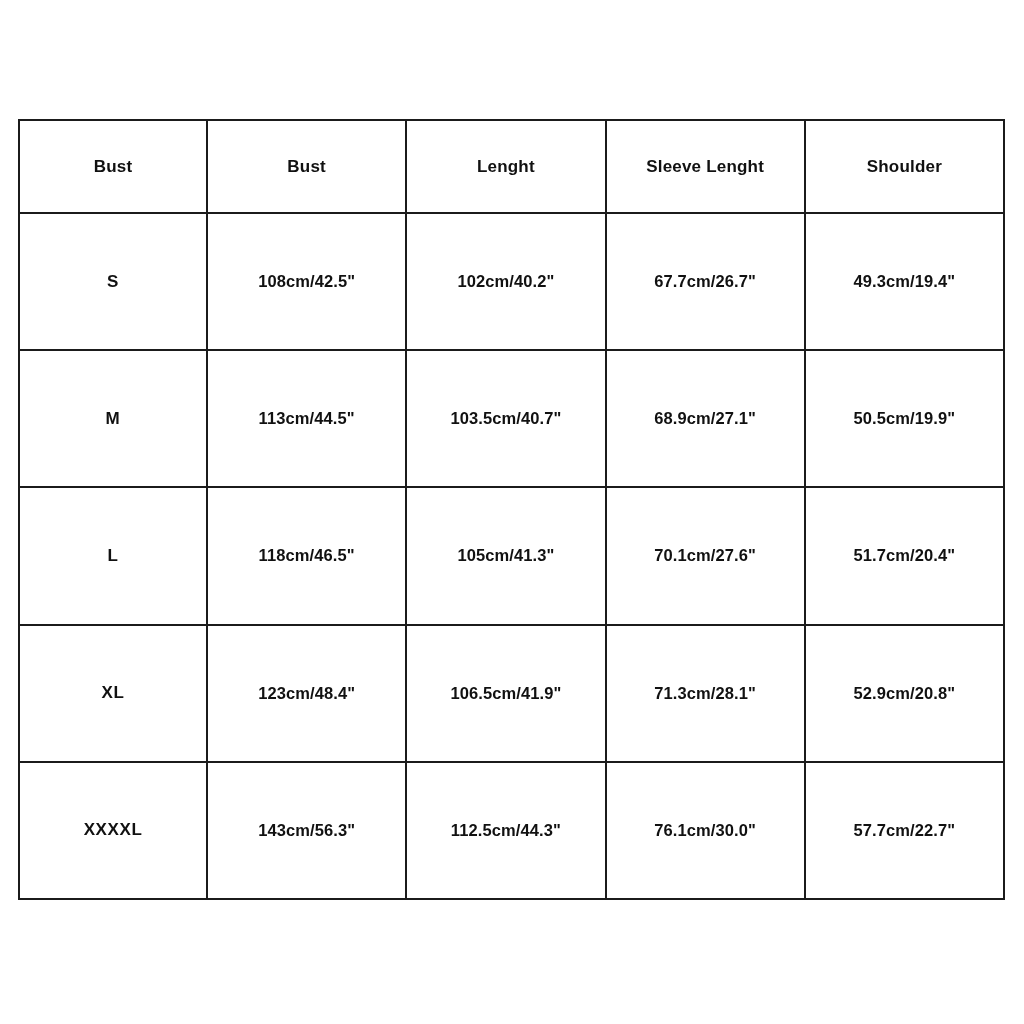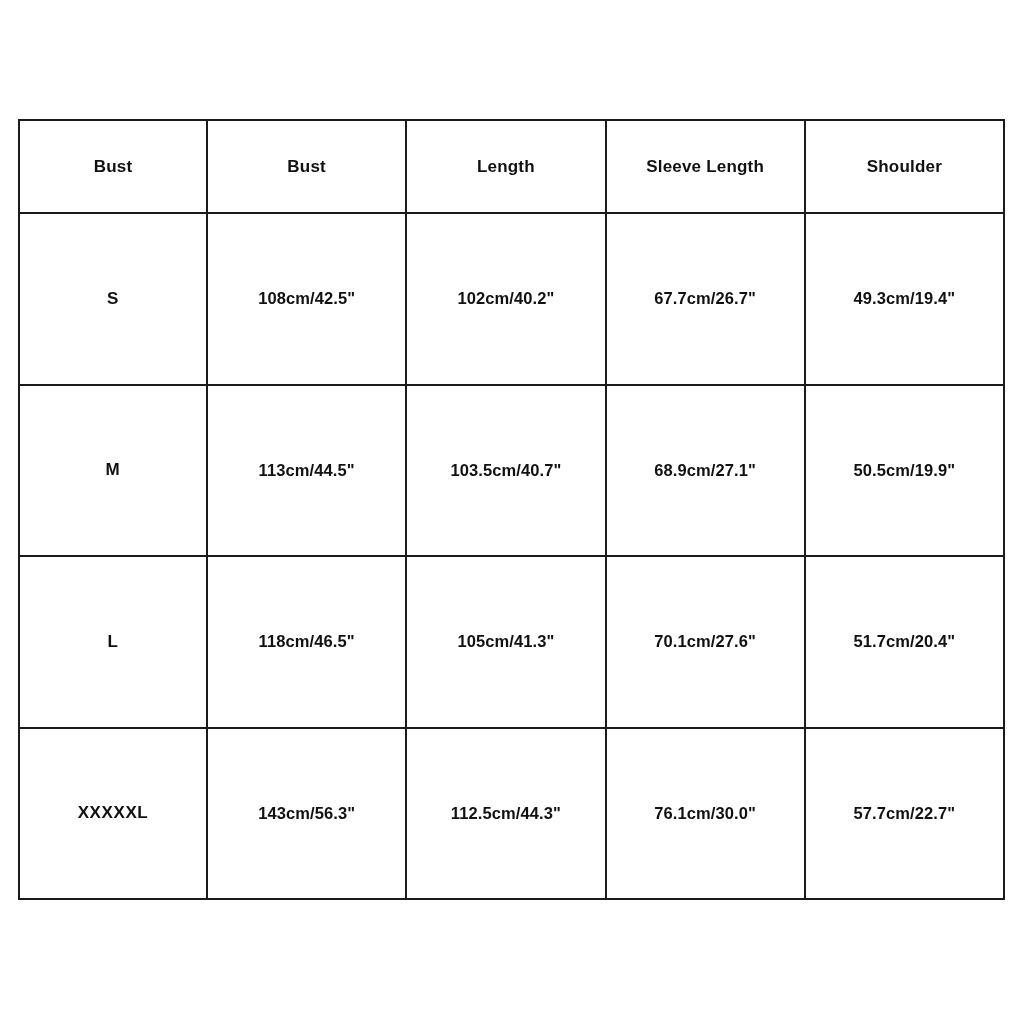--- a/index.html
+++ b/index.html
@@ -79,22 +79,22 @@
         <col class="col-size">
         <col class="col-data">
         <col class="col-data">
         <col class="col-data">
         <col class="col-data">
       </colgroup>
       <thead>
         <tr>
           <th>Bust</th>
           <th>Bust</th>
-          <th>Length</th>
-          <th>Sleeve Length</th>
+          <th>Lenght</th>
+          <th>Sleeve Lenght</th>
           <th>Shoulder</th>
         </tr>
       </thead>
       <tbody>
         <tr>
           <td class="cell-size">S</td>
           <td>108cm/42.5"</td>
           <td>102cm/40.2"</td>
           <td>67.7cm/26.7"</td>
           <td>49.3cm/19.4"</td>
@@ -107,21 +107,28 @@
           <td>50.5cm/19.9"</td>
         </tr>
         <tr>
           <td class="cell-size">L</td>
           <td>118cm/46.5"</td>
           <td>105cm/41.3"</td>
           <td>70.1cm/27.6"</td>
           <td>51.7cm/20.4"</td>
         </tr>
         <tr>
-          <td class="cell-size">XXXXXL</td>
+          <td class="cell-size">XL</td>
+          <td>123cm/48.4"</td>
+          <td>106.5cm/41.9"</td>
+          <td>71.3cm/28.1"</td>
+          <td>52.9cm/20.8"</td>
+        </tr>
+        <tr>
+          <td class="cell-size">XXXXL</td>
           <td>143cm/56.3"</td>
           <td>112.5cm/44.3"</td>
           <td>76.1cm/30.0"</td>
           <td>57.7cm/22.7"</td>
         </tr>
       </tbody>
     </table>
   </div>
 </div>
 

